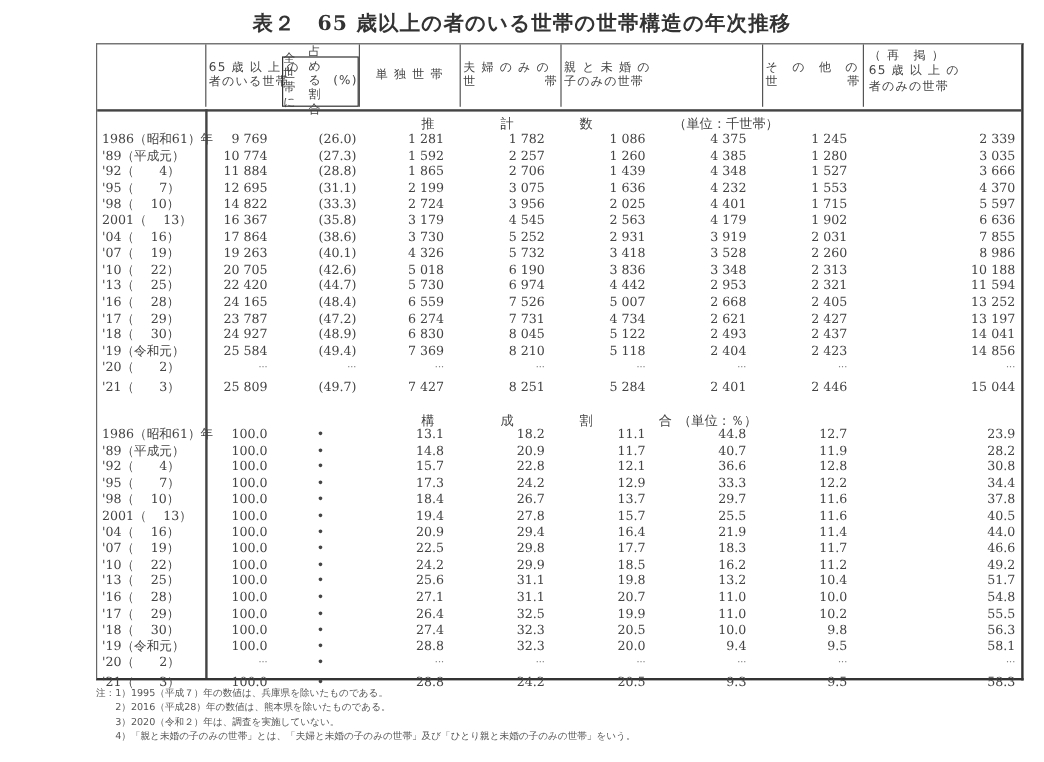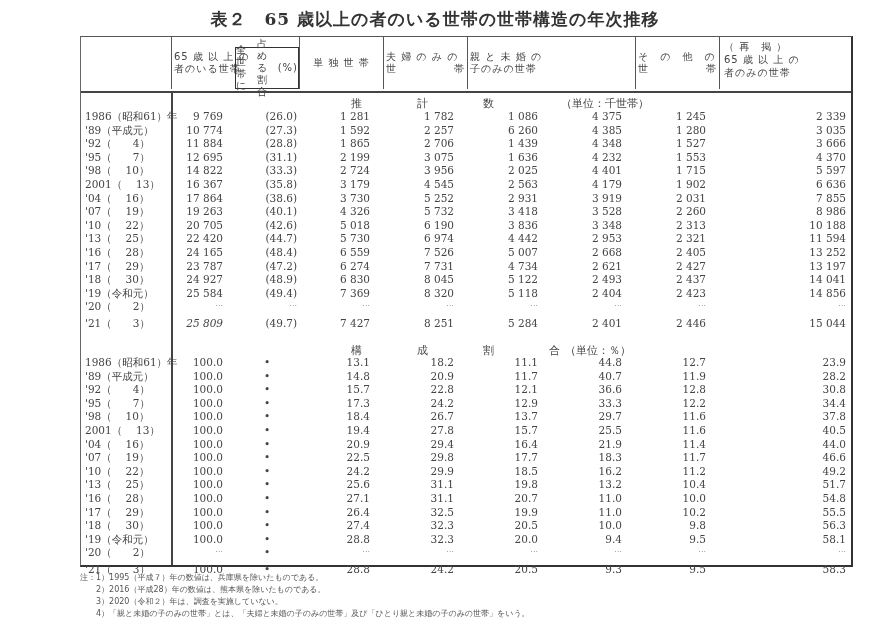--- a/index.html
+++ b/index.html
@@ -121,21 +121,21 @@
         <span style="right: 230px;">4 375</span>
         <span style="right: 146px;">1 245</span>
         <span style="right: 6px;">2 339</span>
       </div>
       <div class="row" style="top: 86.6px;">
         <span style="left: 4px;">'89（平成元）</span>
         <span style="right: 629px;">10 774</span>
         <span style="right: 555px;">(27.3)</span>
         <span style="right: 482px;">1 592</span>
         <span style="right: 398px;">2 257</span>
-        <span style="right: 314px;">6 260</span>
+        <span style="right: 314px;">1 260</span>
         <span style="right: 230px;">4 385</span>
         <span style="right: 146px;">1 280</span>
         <span style="right: 6px;">3 035</span>
       </div>
       <div class="row" style="top: 100.2px;">
         <span style="left: 4px;">'92（　　4）</span>
         <span style="right: 629px;">11 884</span>
         <span style="right: 555px;">(28.8)</span>
         <span style="right: 482px;">1 865</span>
         <span style="right: 398px;">2 706</span>
@@ -252,40 +252,40 @@
         <span style="right: 314px;">5 122</span>
         <span style="right: 230px;">2 493</span>
         <span style="right: 146px;">2 437</span>
         <span style="right: 6px;">14 041</span>
       </div>
       <div class="row" style="top: 249.8px;">
         <span style="left: 4px;">'19（令和元）</span>
         <span style="right: 629px;">25 584</span>
         <span style="right: 555px;">(49.4)</span>
         <span style="right: 482px;">7 369</span>
-        <span style="right: 398px;">8 320</span>
+        <span style="right: 398px;">8 210</span>
         <span style="right: 314px;">5 118</span>
         <span style="right: 230px;">2 404</span>
         <span style="right: 146px;">2 423</span>
         <span style="right: 6px;">14 856</span>
       </div>
       <div class="row" style="top: 263.4px;">
         <span style="left: 4px;">'20（　　2）</span>
         <span style="right: 629px; font-size: 8px; color: rgb(119, 119, 119);">···</span>
         <span style="right: 555px; font-size: 8px; color: rgb(119, 119, 119);">···</span>
         <span style="right: 482px; font-size: 8px; color: rgb(119, 119, 119);">···</span>
         <span style="right: 398px; font-size: 8px; color: rgb(119, 119, 119);">···</span>
         <span style="right: 314px; font-size: 8px; color: rgb(119, 119, 119);">···</span>
         <span style="right: 230px; font-size: 8px; color: rgb(119, 119, 119);">···</span>
         <span style="right: 146px; font-size: 8px; color: rgb(119, 119, 119);">···</span>
         <span style="right: 6px; font-size: 8px; color: rgb(119, 119, 119);">···</span>
       </div>
       <div class="row" style="top: 280px;">
         <span style="left: 4px;">'21（　　3）</span>
-        <span style="right: 629px; font-style: italic;">25 809</span>
+        <span style="right: 629px;">25 809</span>
         <span style="right: 555px;">(49.7)</span>
         <span style="right: 482px;">7 427</span>
         <span style="right: 398px;">8 251</span>
         <span style="right: 314px;">5 284</span>
         <span style="right: 230px;">2 401</span>
         <span style="right: 146px;">2 446</span>
         <span style="right: 6px;">15 044</span>
       </div>
     </div>
   <div id="comp-rows">

